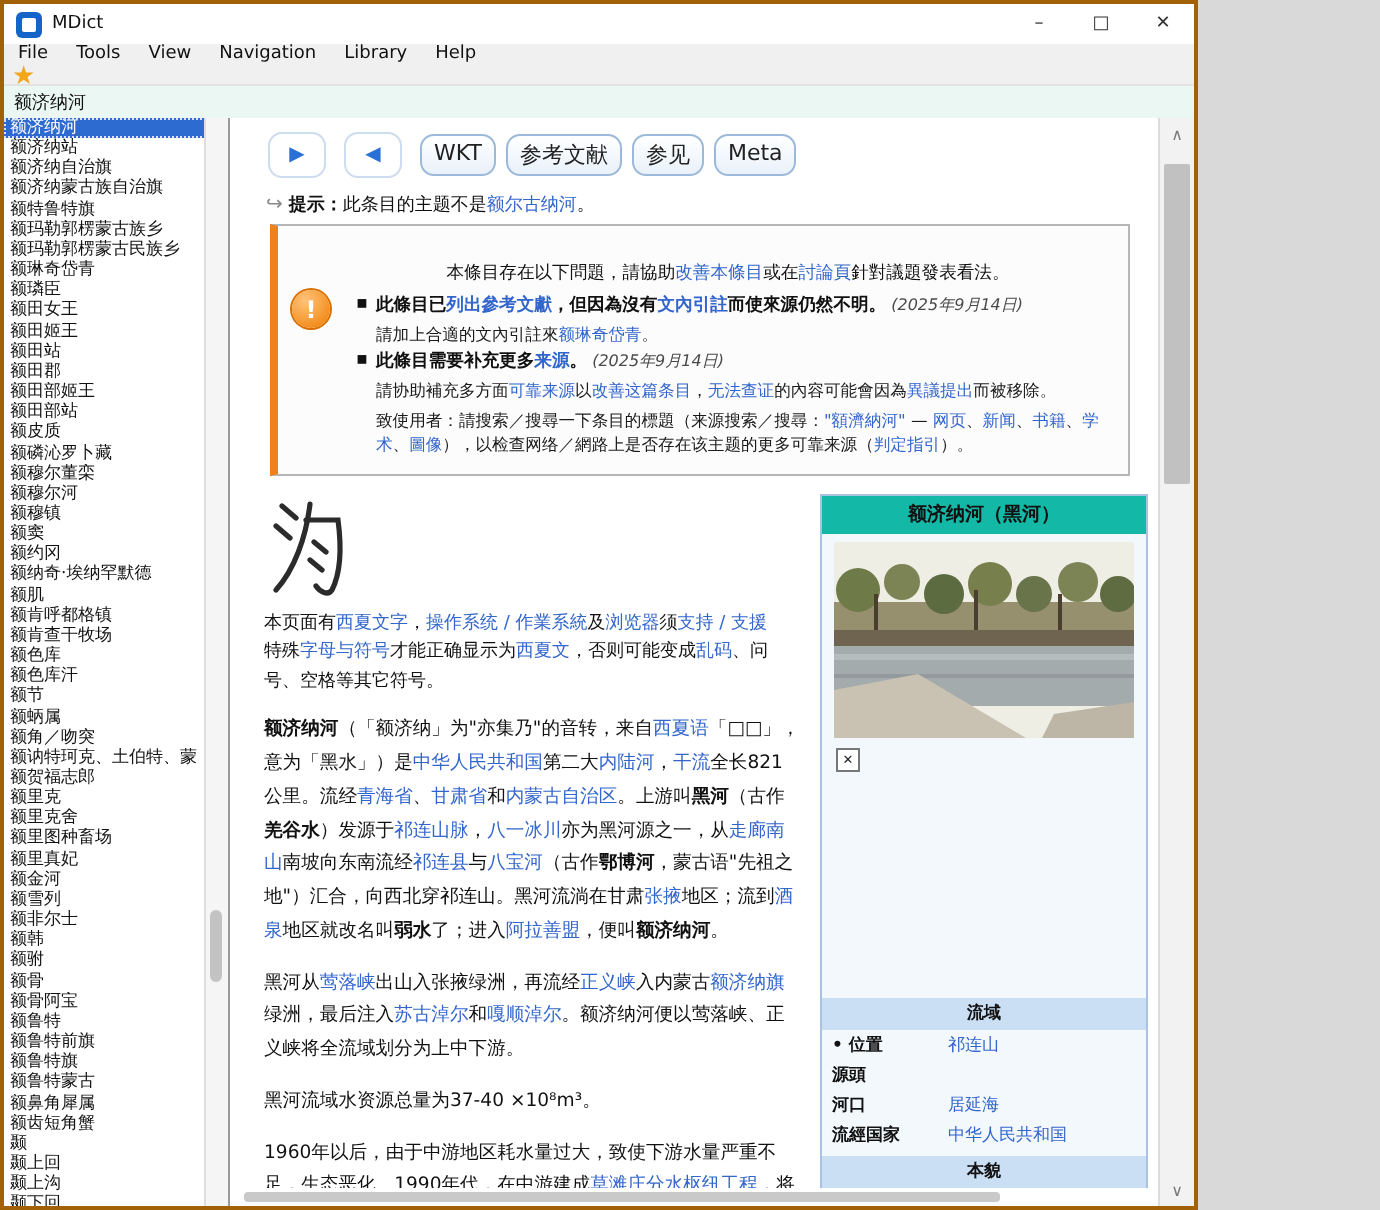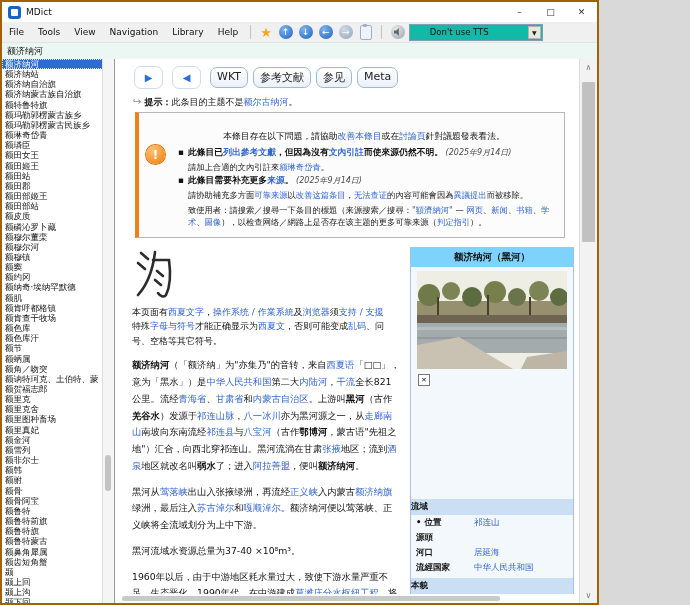--- a/index.html
+++ b/index.html
@@ -5,21 +5,21 @@
   html,body{margin:0;padding:0;background:#d9d9d9;font-family:"DejaVu Sans",sans-serif;}
   .window{position:relative;width:599px;height:605px;background:#fff;border:2px solid #a16207;box-sizing:border-box;overflow:hidden;}
   
   .titlebar{height:20px;display:flex;align-items:center;background:#fff;}
   .app-icon{width:13px;height:13px;margin:0 5px 0 6px;background:#1565c8;border-radius:3px;position:relative;flex-shrink:0;}
   .app-icon::after{content:"";position:absolute;left:3px;top:3px;right:3px;bottom:3px;background:#fff;border-radius:1px;}
   .title-text{font-size:9px;color:#111;}
   .win-btns{margin-left:auto;display:flex;height:100%;}
   .win-btn{width:31px;display:flex;align-items:center;justify-content:center;font-size:9px;color:#333;}
   
-  .menubar{height:20px;background:#f0f0f0;display:flex;align-items:center;font-size:9px;color:#111;border-bottom:1px solid #e3e3e3;}
+  .menubar{height:20px;background:#f0f0f0;display:flex;font-size:9px;color:#111;border-bottom:1px solid #e3e3e3;flex-direction:column;}
   .menu-item{padding:0 7px;height:100%;display:flex;align-items:center;}
   .tb-sep{width:1px;height:14px;background:#c2c2c2;margin:0 5px;}
   .tb-star{color:#f2a71b;font-size:13px;margin:0 4px;line-height:1;}
   .tb-circle{width:14px;height:14px;border-radius:50%;background:radial-gradient(circle at 35% 30%,#7db3e8,#1b63c5);color:#fff;font-size:9px;line-height:1;display:flex;align-items:center;justify-content:center;margin:0 3px;}
   .tb-circle.disabled{background:radial-gradient(circle at 35% 30%,#cfd9e4,#8fa5bd);}
   .paste-icon{width:10px;height:13px;border:1px solid #9fb0c4;background:#eef3f9;border-radius:2px;margin:0 4px;position:relative;}
   .paste-icon::after{content:"";position:absolute;left:2px;top:-2px;width:4px;height:3px;background:#9fb0c4;border-radius:1px;}
   .spk{width:14px;height:14px;border-radius:50%;background:radial-gradient(circle at 35% 30%,#e8e8e8,#9aa4ad);display:flex;align-items:center;justify-content:center;margin:0 4px;}
   .spk svg{display:block;}
   .tts-box{display:flex;align-items:center;border:1px solid #7f9db9;background:#14b8a6;height:15px;width:112px;font-size:8.5px;padding-left:20px;position:relative;color:#111;}
@@ -53,25 +53,25 @@
   .am-main{font-weight:bold;}
   .am-sub{font-weight:normal;font-size:8.3px;margin-top:2px;color:#1a1a1a;line-height:1.5;}
   .date{font-style:italic;color:#4a4a4a;font-weight:normal;font-size:8px;}
   a.wlink{color:#3366cc;text-decoration:none;}
   
   .tangut{margin:4px 0 2px 1px;}
   .note{font-size:9px;width:260px;line-height:1.62;color:#111;margin-top:2px;}
   .para{font-size:9.3px;line-height:1.8;margin:9px 6px 0 0;color:#111;}
   
   .infobox{float:right;width:162px;border:1px solid #a9c2e2;background:#f3f8fc;margin:0 0 6px 10px;font-size:8.5px;color:#111;padding-bottom:5px;}
-  .ib-title{background:#7dd3fc;font-weight:bold;text-align:center;padding:3px 2px;font-size:9.5px;}
+  .ib-title{background:#14b8a6;font-weight:bold;text-align:center;padding:3px 2px;font-size:9.5px;}
   .ib-photo{display:block;margin:4px auto 2px auto;}
   .ib-broken{margin:5px 0 0 7px;}
   .ib-spacer{height:110px;}
-  .ib-header{background:#cbdff4;font-weight:bold;text-align:left;padding:2px 0;margin-top:3px;}
+  .ib-header{background:#cbdff4;font-weight:bold;text-align:center;padding:2px 0;margin-top:3px;}
   .ib-row{display:flex;padding:2px 5px 1px 5px;}
   .ib-label{width:58px;font-weight:bold;flex-shrink:0;}
   .broken-icon{display:inline-flex;width:10px;height:10px;border:1px solid #777;background:#fff;align-items:center;justify-content:center;font-size:6.5px;color:#222;}
   
   .h-scroll{position:absolute;left:3px;right:20px;bottom:1px;height:8px;background:transparent;}
   .h-thumb{position:absolute;left:4px;top:2px;width:378px;height:5px;background:#c9c9c9;border-radius:2px;}
   .v-scroll{width:17px;background:#f2f2f2;border-left:1px solid #dcdcdc;position:relative;flex-shrink:0;}
   .v-arrow{position:absolute;left:0;right:0;height:16px;display:flex;align-items:center;justify-content:center;font-size:8px;color:#7a7a7a;}
   .v-arrow.up{top:0;}
   .v-arrow.down{bottom:0;}

